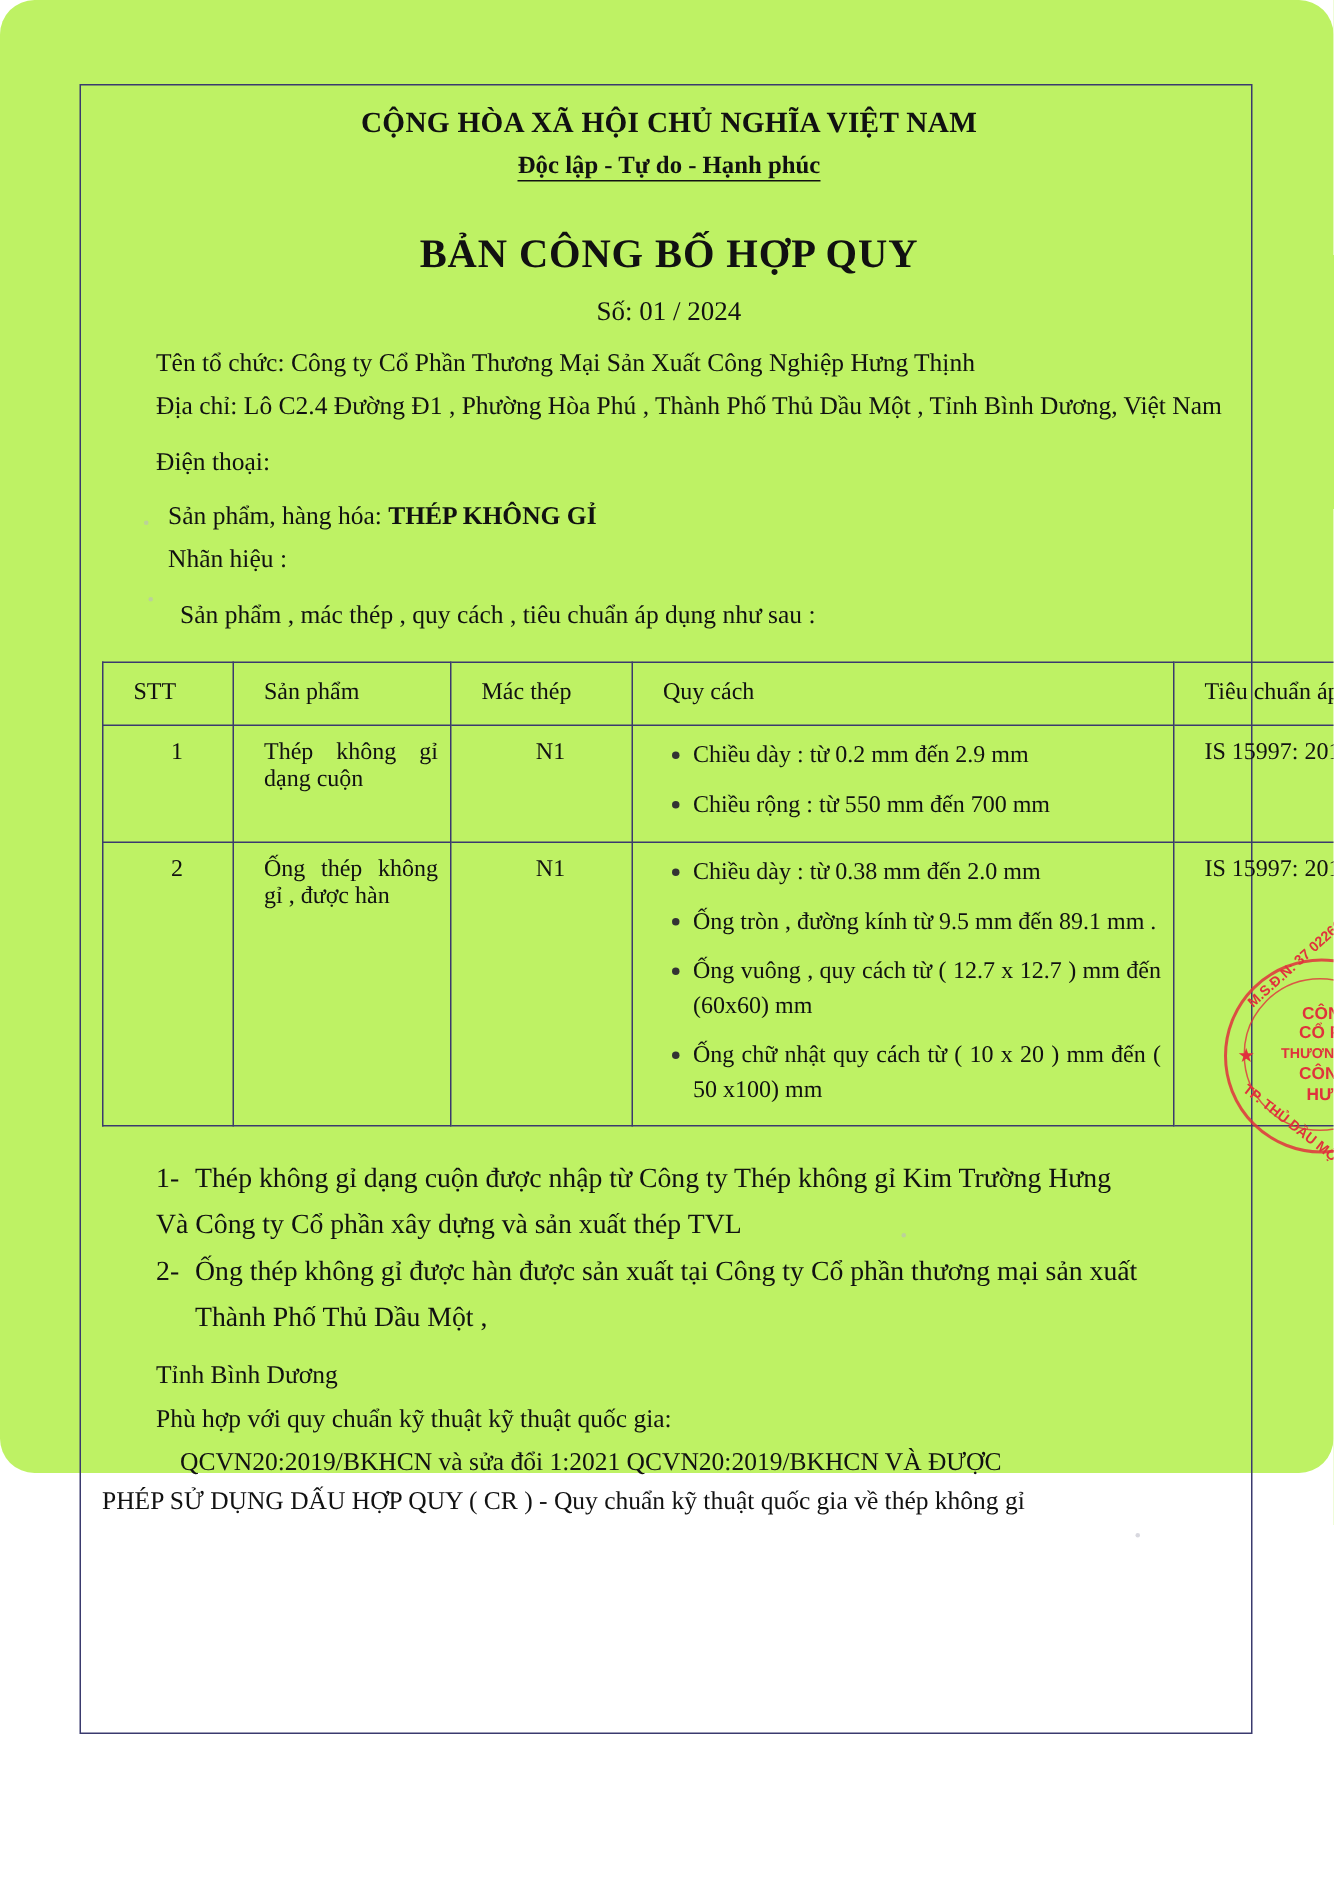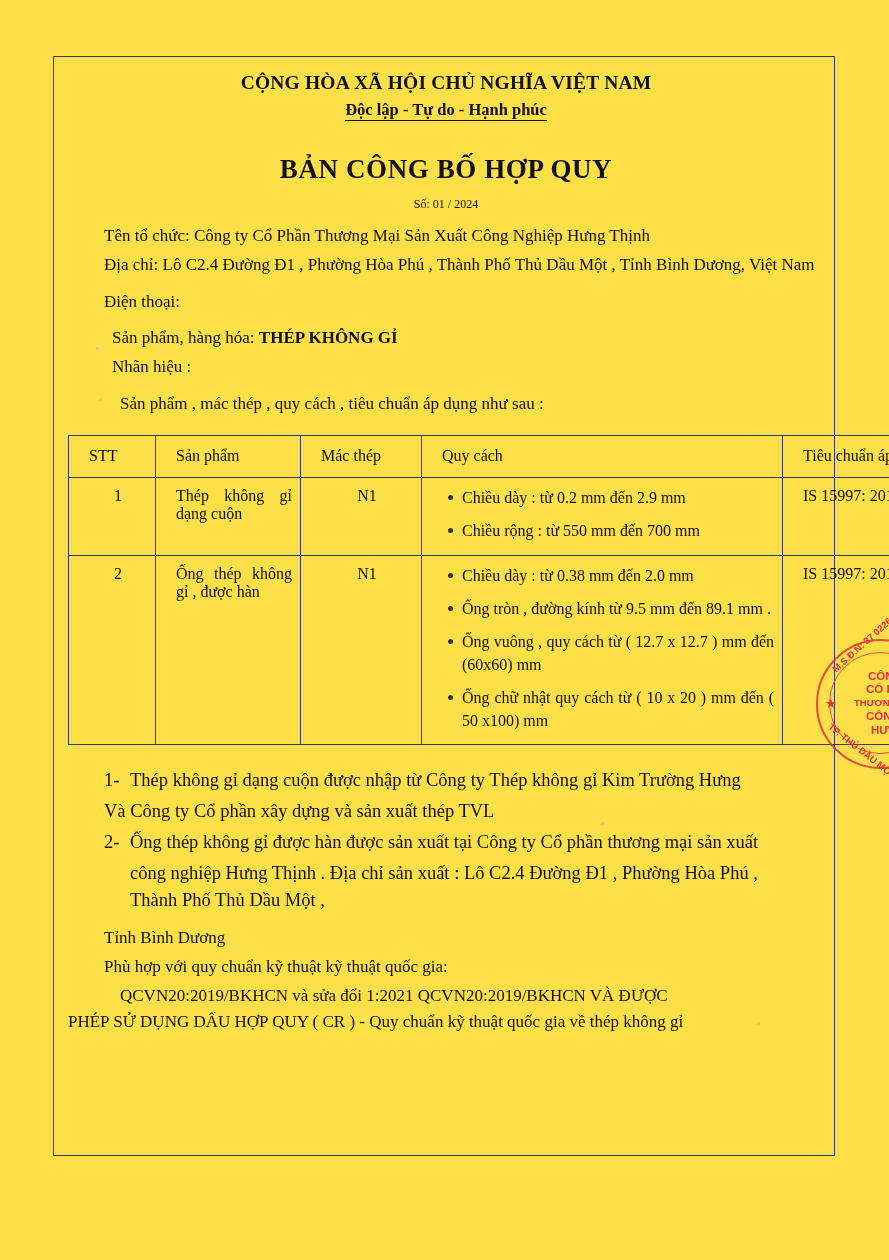--- a/index.html
+++ b/index.html
@@ -12,22 +12,23 @@
     height: 1260px;
     position: relative;
     font-family: "Liberation Serif", serif;
     color: #111;
     overflow: hidden;
   }
   .page {
     position: absolute;
     left: 0; top: 0;
     width: 889px;
-    height: 1260px;
-    background: #fde047;
+    height: 982px;
+    background: #bef264;
+    border-radius: 23px;
   }
   .doc-border {
     position: absolute;
     left: 53px;
     top: 56px;
     width: 782px;
     height: 1100px;
     border: 1px solid #3a3a6e;
     box-sizing: border-box;
   }
@@ -58,21 +59,21 @@
 
   .main-title {
     text-align: center;
     font-weight: bold;
     font-size: 27px;
     margin-top: 34px;
     letter-spacing: 0.6px;
   }
   .doc-number {
     text-align: center;
-    font-size: 12px;
+    font-size: 18px;
     margin-top: 12px;
   }
 
   .para {
     font-size: 17px;
     line-height: 1.46;
     margin-top: 12px;
     padding-left: 36px;
   }
   .para.tight { margin-top: 4px; }
@@ -287,21 +288,20 @@
       <div class="note-row">
         <div class="note-num">1-</div>
         <div class="note-body">Thép không gỉ dạng cuộn được nhập từ Công ty Thép không gỉ Kim Trường Hưng</div>
       </div>
       <div class="note-cont">Và Công ty Cổ phần xây dựng và sản xuất thép TVL</div>
 
       <div class="note-row" style="margin-top:4px;">
         <div class="note-num">2-</div>
         <div class="note-body">Ống thép không gỉ được hàn được sản xuất tại Công ty Cổ phần thương mại sản xuất</div>
       </div>
-      <div class="note-sub">công nghiệp Hưng Thịnh . Địa chỉ sản xuất : Lô C2.4 Đường Đ1 , Phường Hòa Phú ,</div>
       <div class="note-sub">Thành Phố Thủ Dầu Một ,</div>
     </div>
 
     <div class="para">Tỉnh Bình Dương</div>
     <div class="para tight">Phù hợp với quy chuẩn kỹ thuật kỹ thuật quốc gia:</div>
     <div class="para tight indent3 justify">QCVN20:2019/BKHCN và sửa đổi 1:2021  QCVN20:2019/BKHCN VÀ ĐƯỢC</div>
     <div class="para tight justify" style="padding-left:0; margin-top:2px;">PHÉP SỬ DỤNG DẤU HỢP QUY ( CR ) -  Quy chuẩn kỹ thuật quốc gia về thép không gỉ</div>
 
   </div>
 

